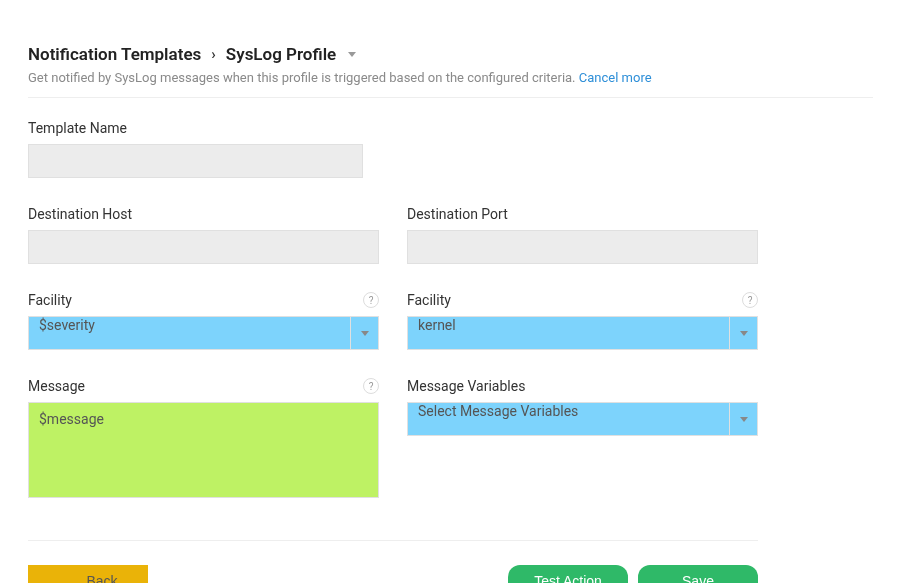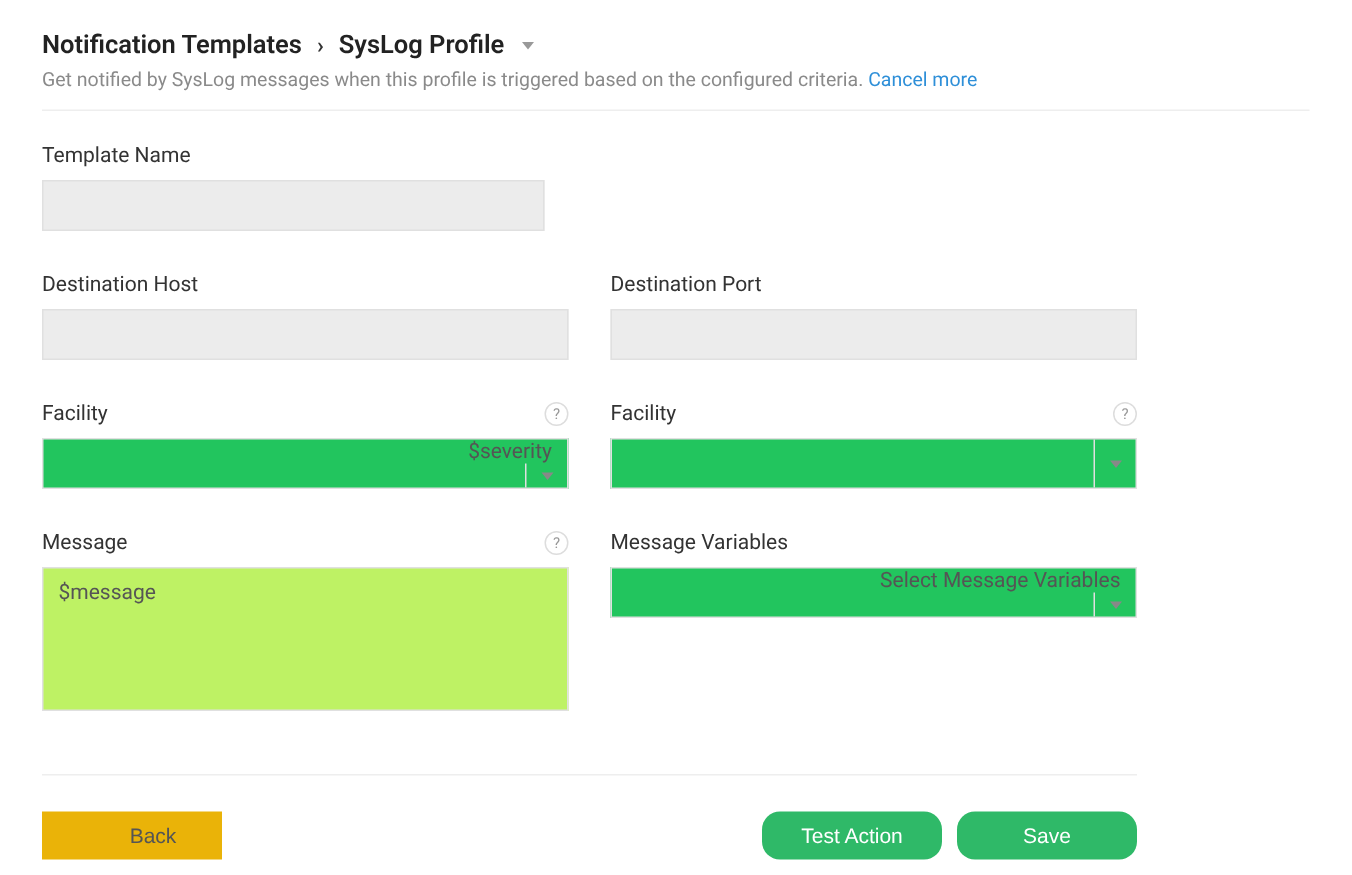--- a/index.html
+++ b/index.html
@@ -13,20 +13,21 @@
   .header {
     margin-bottom: 4px;
   }
   .breadcrumb {
     display: flex;
     align-items: center;
     gap: 10px;
     font-size: 17px;
     font-weight: 600;
     color: #222;
+    margin-top: 24px;
   }
   .breadcrumb .crumb-link {
     color: #222;
   }
   .breadcrumb .crumb-sep {
     font-size: 15px;
     color: #333;
     font-weight: 600;
   }
   .crumb-dropdown {
@@ -92,26 +93,25 @@
     background: #ececec;
     border: 1px solid #e0e0e0;
     padding: 0 10px;
     font-size: 14px;
     color: #555;
   }
   .select-wrap {
     position: relative;
     width: 100%;
     height: 34px;
-    background: #22c55e;
+    background: #7dd3fc;
     border: 1px solid #e0e0e0;
     display: flex;
-    align-items: flex-end;
+    align-items: flex-start;
     cursor: pointer;
-    flex-direction: column;
   }
   .select-value {
     flex: 1;
     padding: 0 10px;
     font-size: 14px;
     color: #555;
   }
   .select-arrow-box {
     width: 28px;
     height: 100%;
@@ -227,20 +227,21 @@
         </span>
     </div>
   </div>
 
   <div class="field">
     <div class="field-label-row">
       <span class="field-label">Facility</span>
       <span class="help-icon">?</span>
     </div>
     <div class="select-wrap">
+      <span class="select-value">kernel</span>
       <span class="select-arrow-box">
           <span class="select-caret"></span>
         </span>
     </div>
   </div>
 
   <div class="field">
     <div class="field-label-row">
       <span class="field-label">Message</span>
       <span class="help-icon">?</span>

